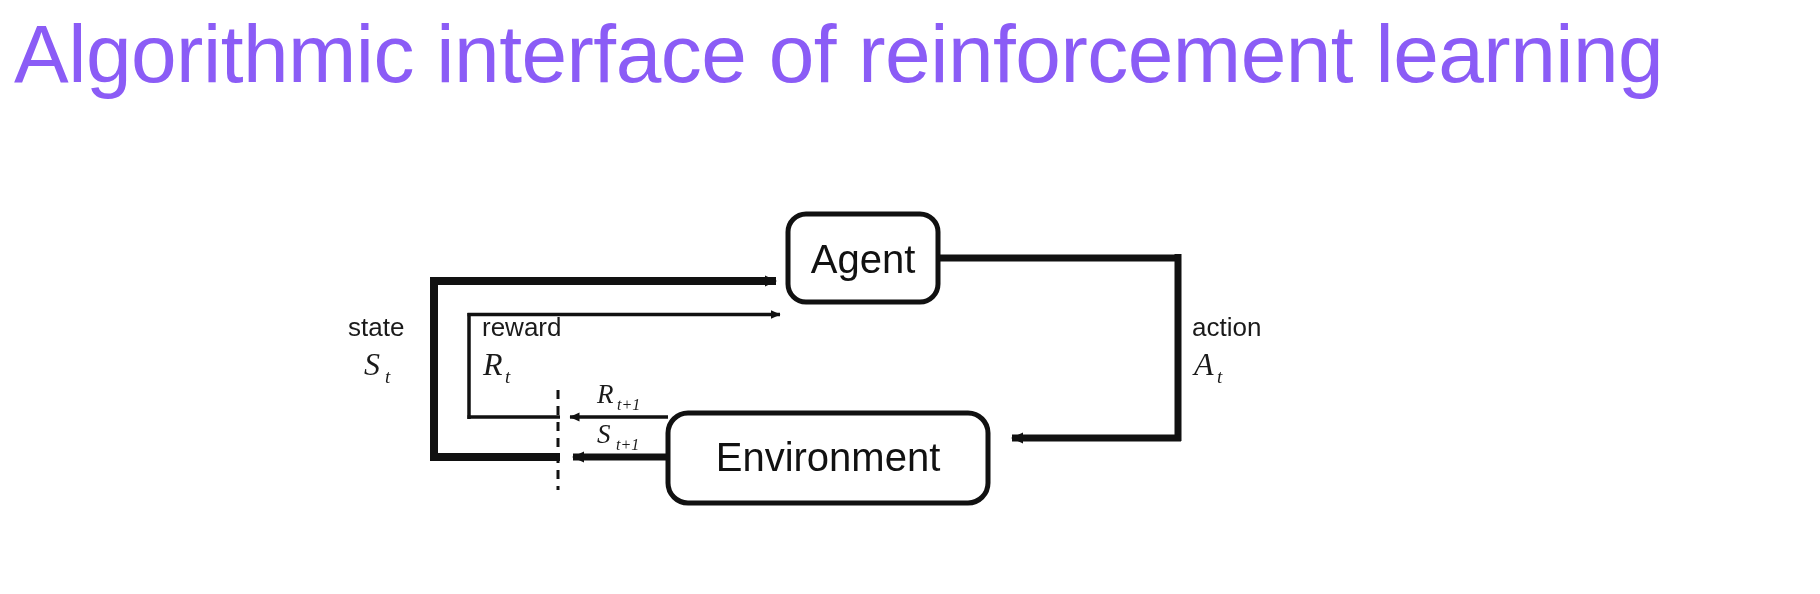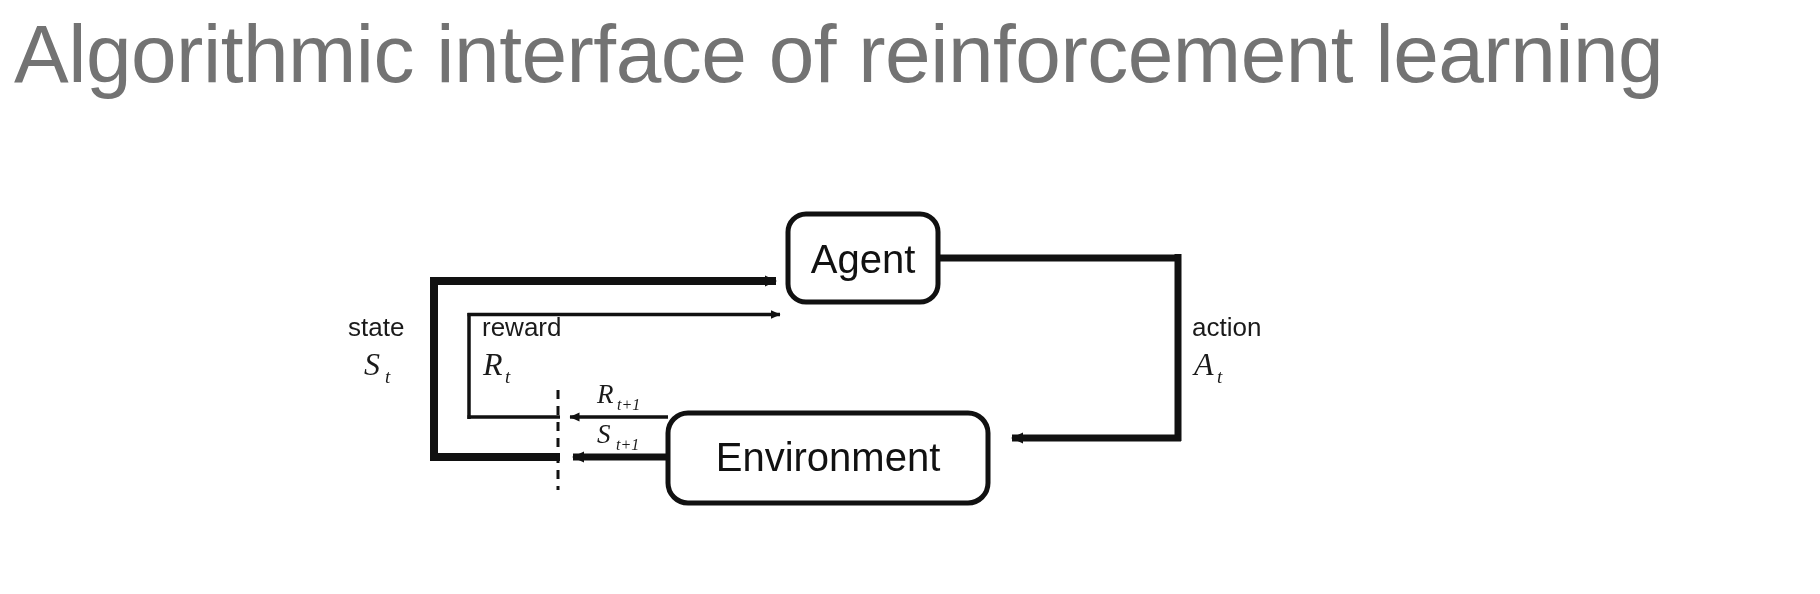--- a/index.html
+++ b/index.html
@@ -25,21 +25,21 @@
   #slide-title {
     position: absolute;
     left: 14px;
     top: 6px;
     width: 1800px;
     font-family: "Liberation Sans", sans-serif;
     font-size: 82px;
     font-weight: 400;
     line-height: 96px;
     letter-spacing: -0.5px;
-    color: #737373;
+    color: #8b5cf6;
     white-space: nowrap;
   }
   #diagram-wrap {
     position: absolute;
     left: 0;
     top: 160px;
     width: 1820px;
     height: 434px;
     text-decoration: underline;
   }

